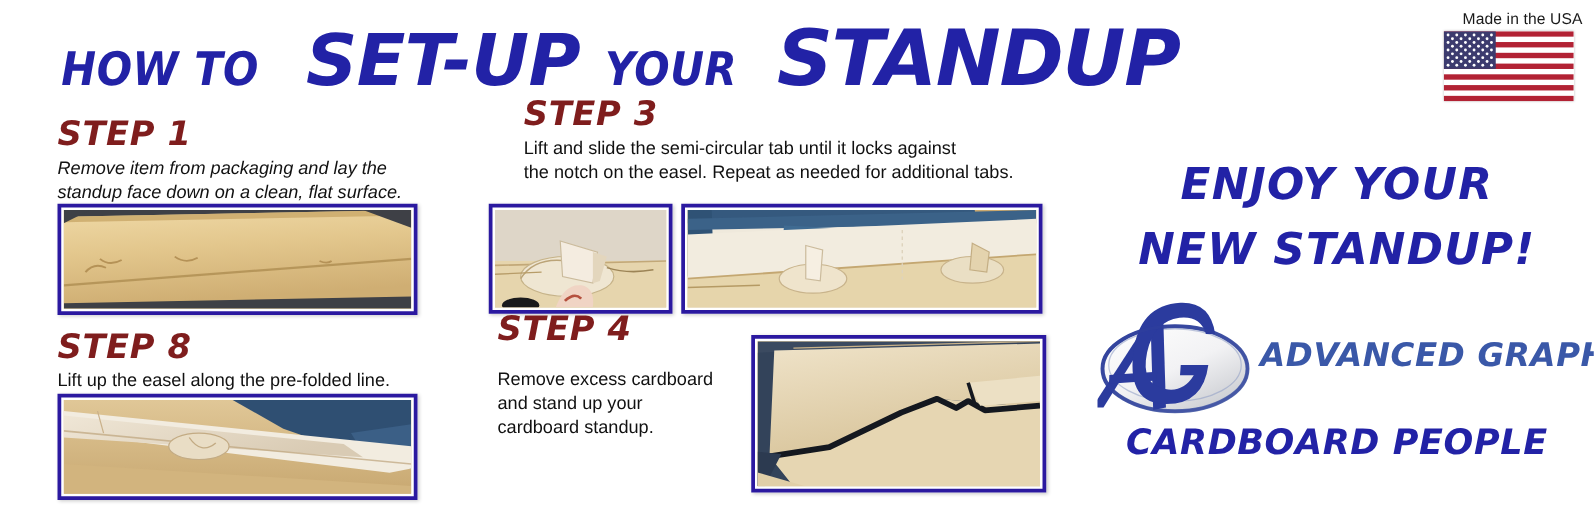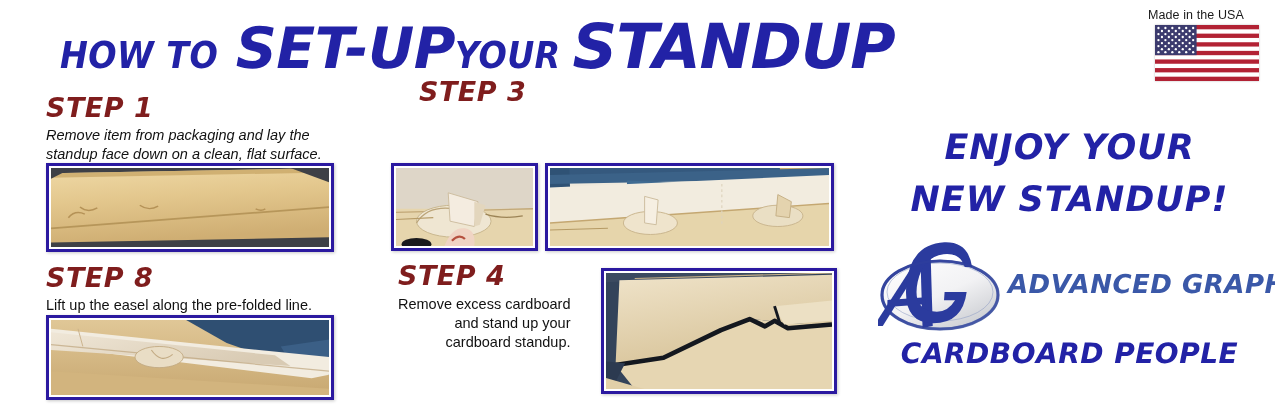--- a/index.html
+++ b/index.html
@@ -25,26 +25,26 @@
     font-weight: 700;
     font-style: italic;
     color: #2222A6;
     letter-spacing: 0.5px;
     white-space: nowrap;
     text-rendering: geometricPrecision;
   }
 
   
   #main-title {
-    left: 60px;
+    left: 49px;
     top: 10px;
     height: 72px;
     display: flex;
     align-items: baseline;
-    gap: 0;
+    gap: 20px;
   }
   #main-title .small {
     font-size: 37px;
     transform: scaleX(0.9);
     transform-origin: left bottom;
   }
   #main-title .big {
     font-size: 57px;
     letter-spacing: -0.5px;
   }
@@ -114,21 +114,21 @@
     font-size: 28px;
     letter-spacing: 0.5px;
   }
 
   
   #usa-badge { left: 1148px; top: 8px; width: 118px; }
   #usa-badge-label {
     font-family: "Liberation Sans", sans-serif;
     font-size: 12.5px;
     color: #1a1a1a;
-    text-align: left;
+    text-align: right;
     width: 118px;
     letter-spacing: 0.1px;
   }
   #usa-flag {
     width: 104px;
     height: 56px;
     margin: 3px auto 0 auto;
     position: relative;
     box-shadow: 0 0 2px rgba(0,0,0,0.25);
   }
@@ -290,20 +290,22 @@
       <ellipse cx="112" cy="42" rx="25" ry="12" fill="#e9ddc5" stroke="#c3ab84" stroke-width="1"></ellipse>
       <path d="M104,34 q10,16 22,5" stroke="#c3ab84" stroke-width="1.2" fill="none"></path>
       <path d="M28,10 L33,30" stroke="#c9b089" stroke-width="1" fill="none"></path>
       <polygon points="0,58 288,78 288,85 0,85" fill="#d2b47e"></polygon>
     </svg>
   </div>
 </div>
 
 <div class="abs" style="left:391px; top:76px;margin-left:28px;">
   <div class="step-heading">STEP 3</div>
+  <div class="step-body" style="margin-top:3px;">Lift and slide the semi-circular tab until it locks against
+the notch on the easel.  Repeat as needed for additional tabs.</div>
 </div>
 <div class="abs photo-frame" style="left:391px; top:163px; width:147px; height:88px;">
   <div class="photo">
     <svg viewBox="0 0 147 88" width="100%" height="100%" preserveAspectRatio="none">
       <rect width="147" height="88" fill="#ded6c8"></rect>
       <rect y="46" width="147" height="42" fill="#e6d5ad"></rect>
       <path d="M0,50 L147,46" stroke="#c2a878" stroke-width="1.5" fill="none"></path>
       <ellipse cx="62" cy="60" rx="40" ry="18" fill="#efe6d2" stroke="#c6b389" stroke-width="1"></ellipse>
       <path d="M22,62 q12,-20 40,-16" stroke="#bba478" stroke-width="1.3" fill="none"></path>
       <polygon points="56,28 88,38 84,66 58,60" fill="#f4ece0" stroke="#cbbb9c" stroke-width="1"></polygon>
@@ -332,23 +334,23 @@
       <path d="M178,18 L178,66" stroke="#ded3bd" stroke-width="1.2" fill="none" stroke-dasharray="3 3"></path>
       <ellipse cx="104" cy="62" rx="28" ry="13" fill="#efe4cc" stroke="#c8b38b" stroke-width="1"></ellipse>
       <polygon points="98,32 112,36 110,64 98,62" fill="#f6efe2" stroke="#cbbb9c" stroke-width="1"></polygon>
       <ellipse cx="236" cy="54" rx="26" ry="12" fill="#eadfc4" stroke="#c8b38b" stroke-width="1"></ellipse>
       <polygon points="236,30 250,38 248,56 234,54" fill="#e4d3ae" stroke="#c4ae84" stroke-width="1"></polygon>
       <path d="M0,70 L60,68" stroke="#b59a64" stroke-width="1.3" fill="none"></path>
     </svg>
   </div>
 </div>
 
-<div class="abs" style="left:398px; top:260px;">
+<div class="abs" style="left:398px; top:248px;">
   <div class="step-heading">STEP 4</div>
-  <div class="step-body" style="margin-top:4px;text-align:right;">Remove excess cardboard
+  <div class="step-body" style="margin-top:16px;">Remove excess cardboard
 and stand up your
 cardboard standup.</div>
 </div>
 <div class="abs photo-frame" style="left:601px; top:268px; width:236px; height:126px;">
   <div class="photo">
     <svg viewBox="0 0 236 126" width="100%" height="100%" preserveAspectRatio="none">
       <defs>
         <linearGradient id="p4b" x1="0" y1="0" x2="0.4" y2="1">
           <stop offset="0%" stop-color="#efe3c9"></stop>
           <stop offset="100%" stop-color="#d8c49a"></stop>

